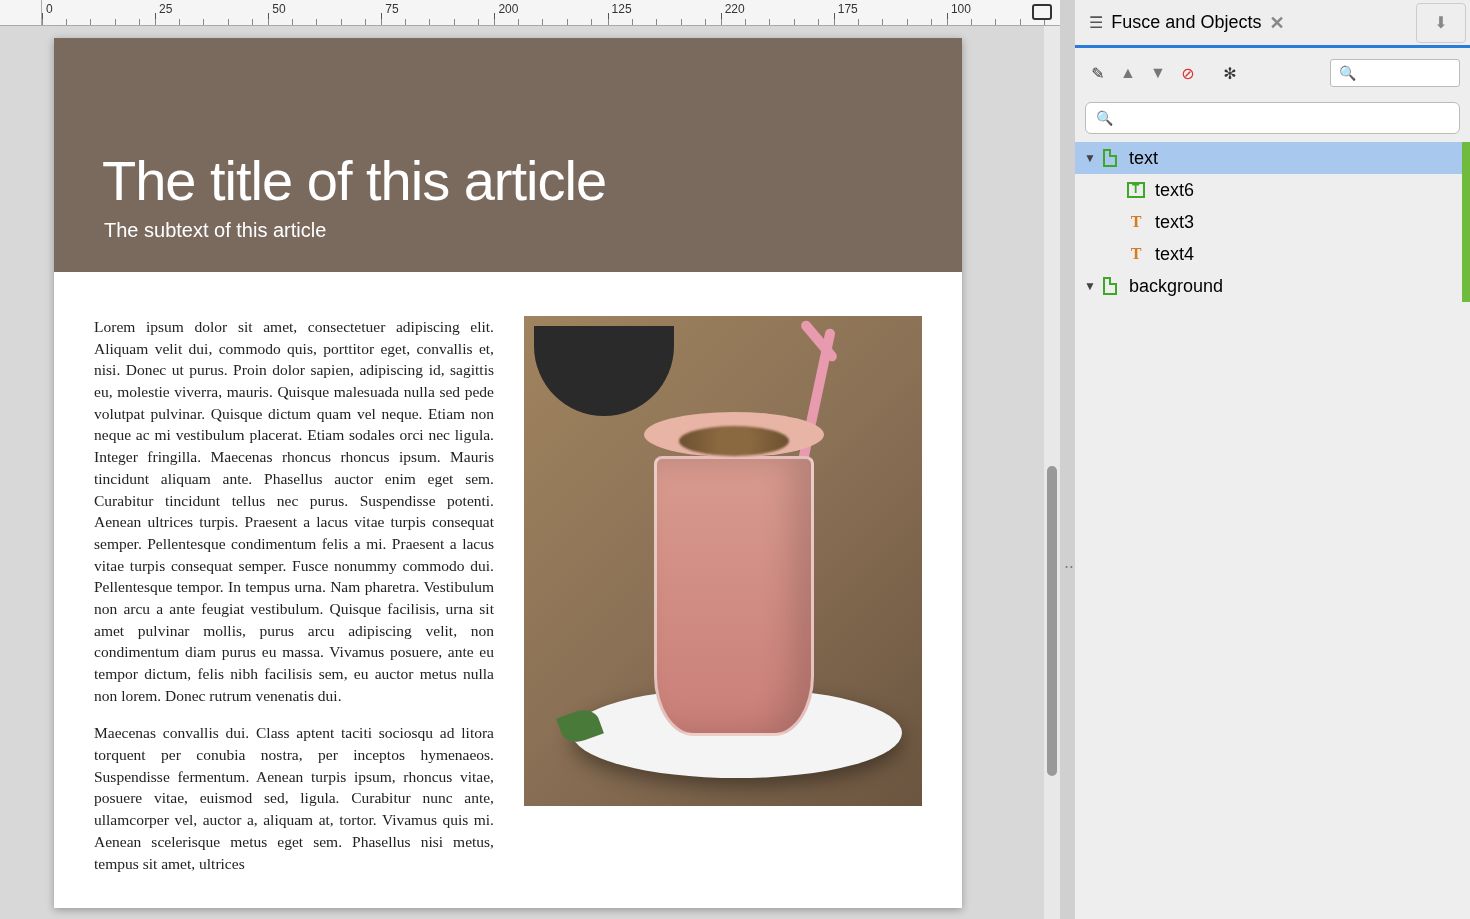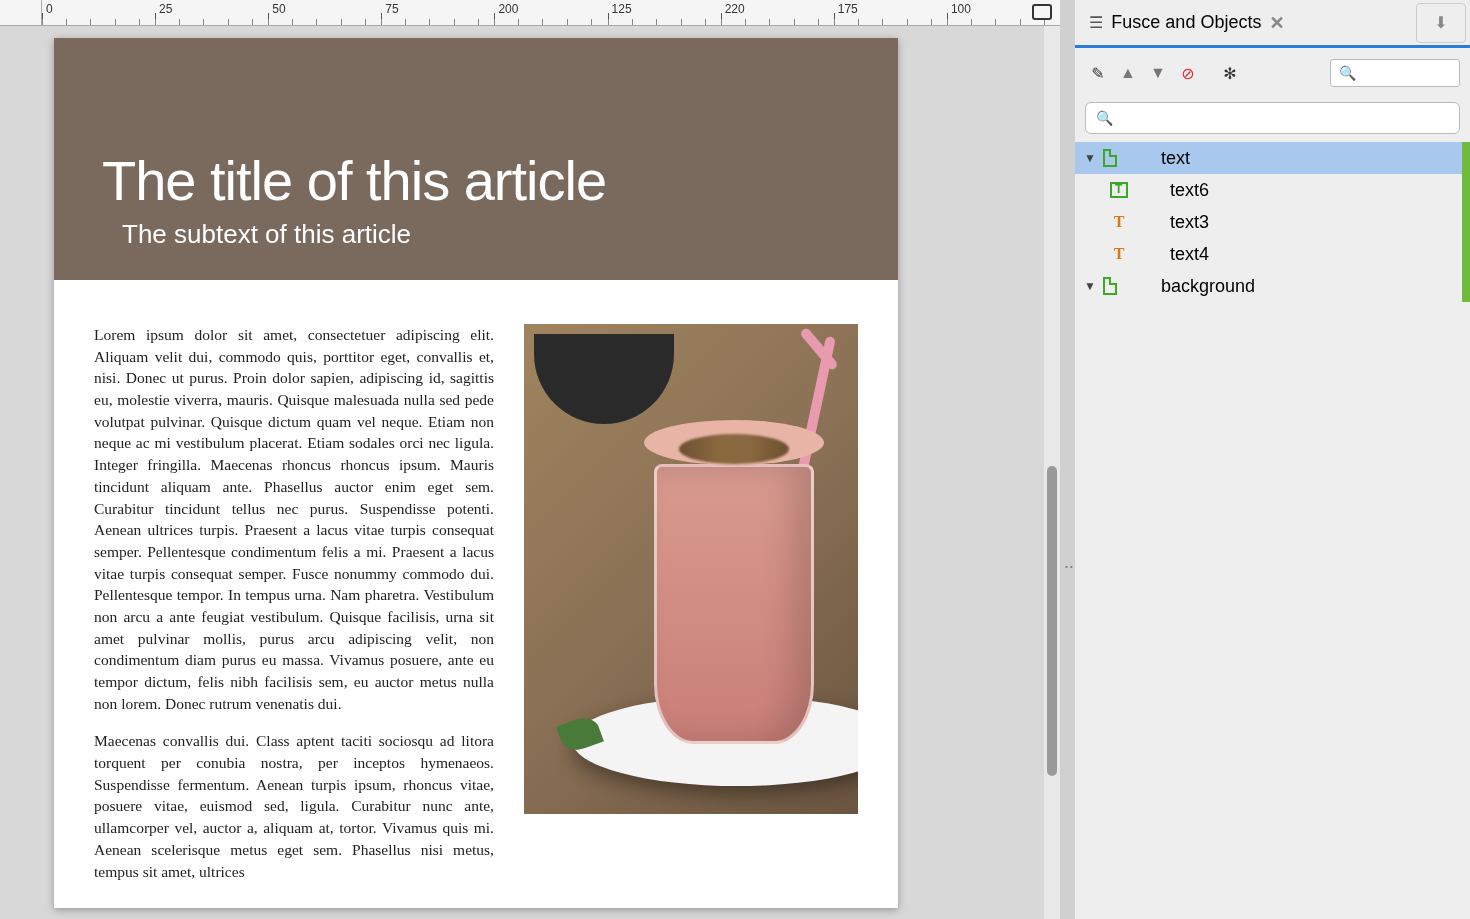--- a/index.html
+++ b/index.html
@@ -81,40 +81,40 @@
   height: 16px;
   border: 2px solid #333;
   border-radius: 3px;
 }
 
 
 .page {
   position: absolute;
   left: 54px;
   top: 38px;
-  width: 844px;
+  width: 908px;
   height: 870px;
   background: #fff;
   box-shadow: 0 2px 8px rgba(0,0,0,0.3);
 }
 .page-header {
   background: #7a6a5e;
   padding: 110px 48px 30px 48px;
   color: #fff;
 }
 .page-title {
   font-size: 56px;
   font-weight: 300;
   letter-spacing: -1px;
 }
 .page-subtitle {
-  font-size: 26px;
+  font-size: 20px;
   font-weight: 300;
   margin-top: 6px;
-  margin-left: 20px;
+  margin-left: 2px;
 }
 .page-body {
   display: flex;
   padding: 44px 40px;
   gap: 30px;
 }
 .page-text {
   flex: 0 0 400px;
   font-size: 15.5px;
   line-height: 1.4;
@@ -381,24 +381,23 @@
 .layer-icon {
   width: 22px;
   height: 22px;
   display: flex;
   align-items: center;
   justify-content: center;
   margin-right: 8px;
 }
 .layer-label {
   flex: 1;
-  margin-left: 32px;
 }
 .indent-0 { padding-left: 6px; }
-.indent-1 { padding-left: 15px; }
+.indent-1 { padding-left: 32px; }
 
 
 .ico-page {
   width: 14px; height: 18px; border: 2px solid #3ca826; border-radius: 0 4px 0 0;
   position: relative;
 }
 .ico-page::after {
   content: ''; position: absolute; right: -2px; top: -2px; width: 6px; height: 6px;
   border-left: 2px solid #3ca826; border-bottom: 2px solid #3ca826; background: #eeeeee;
 }

